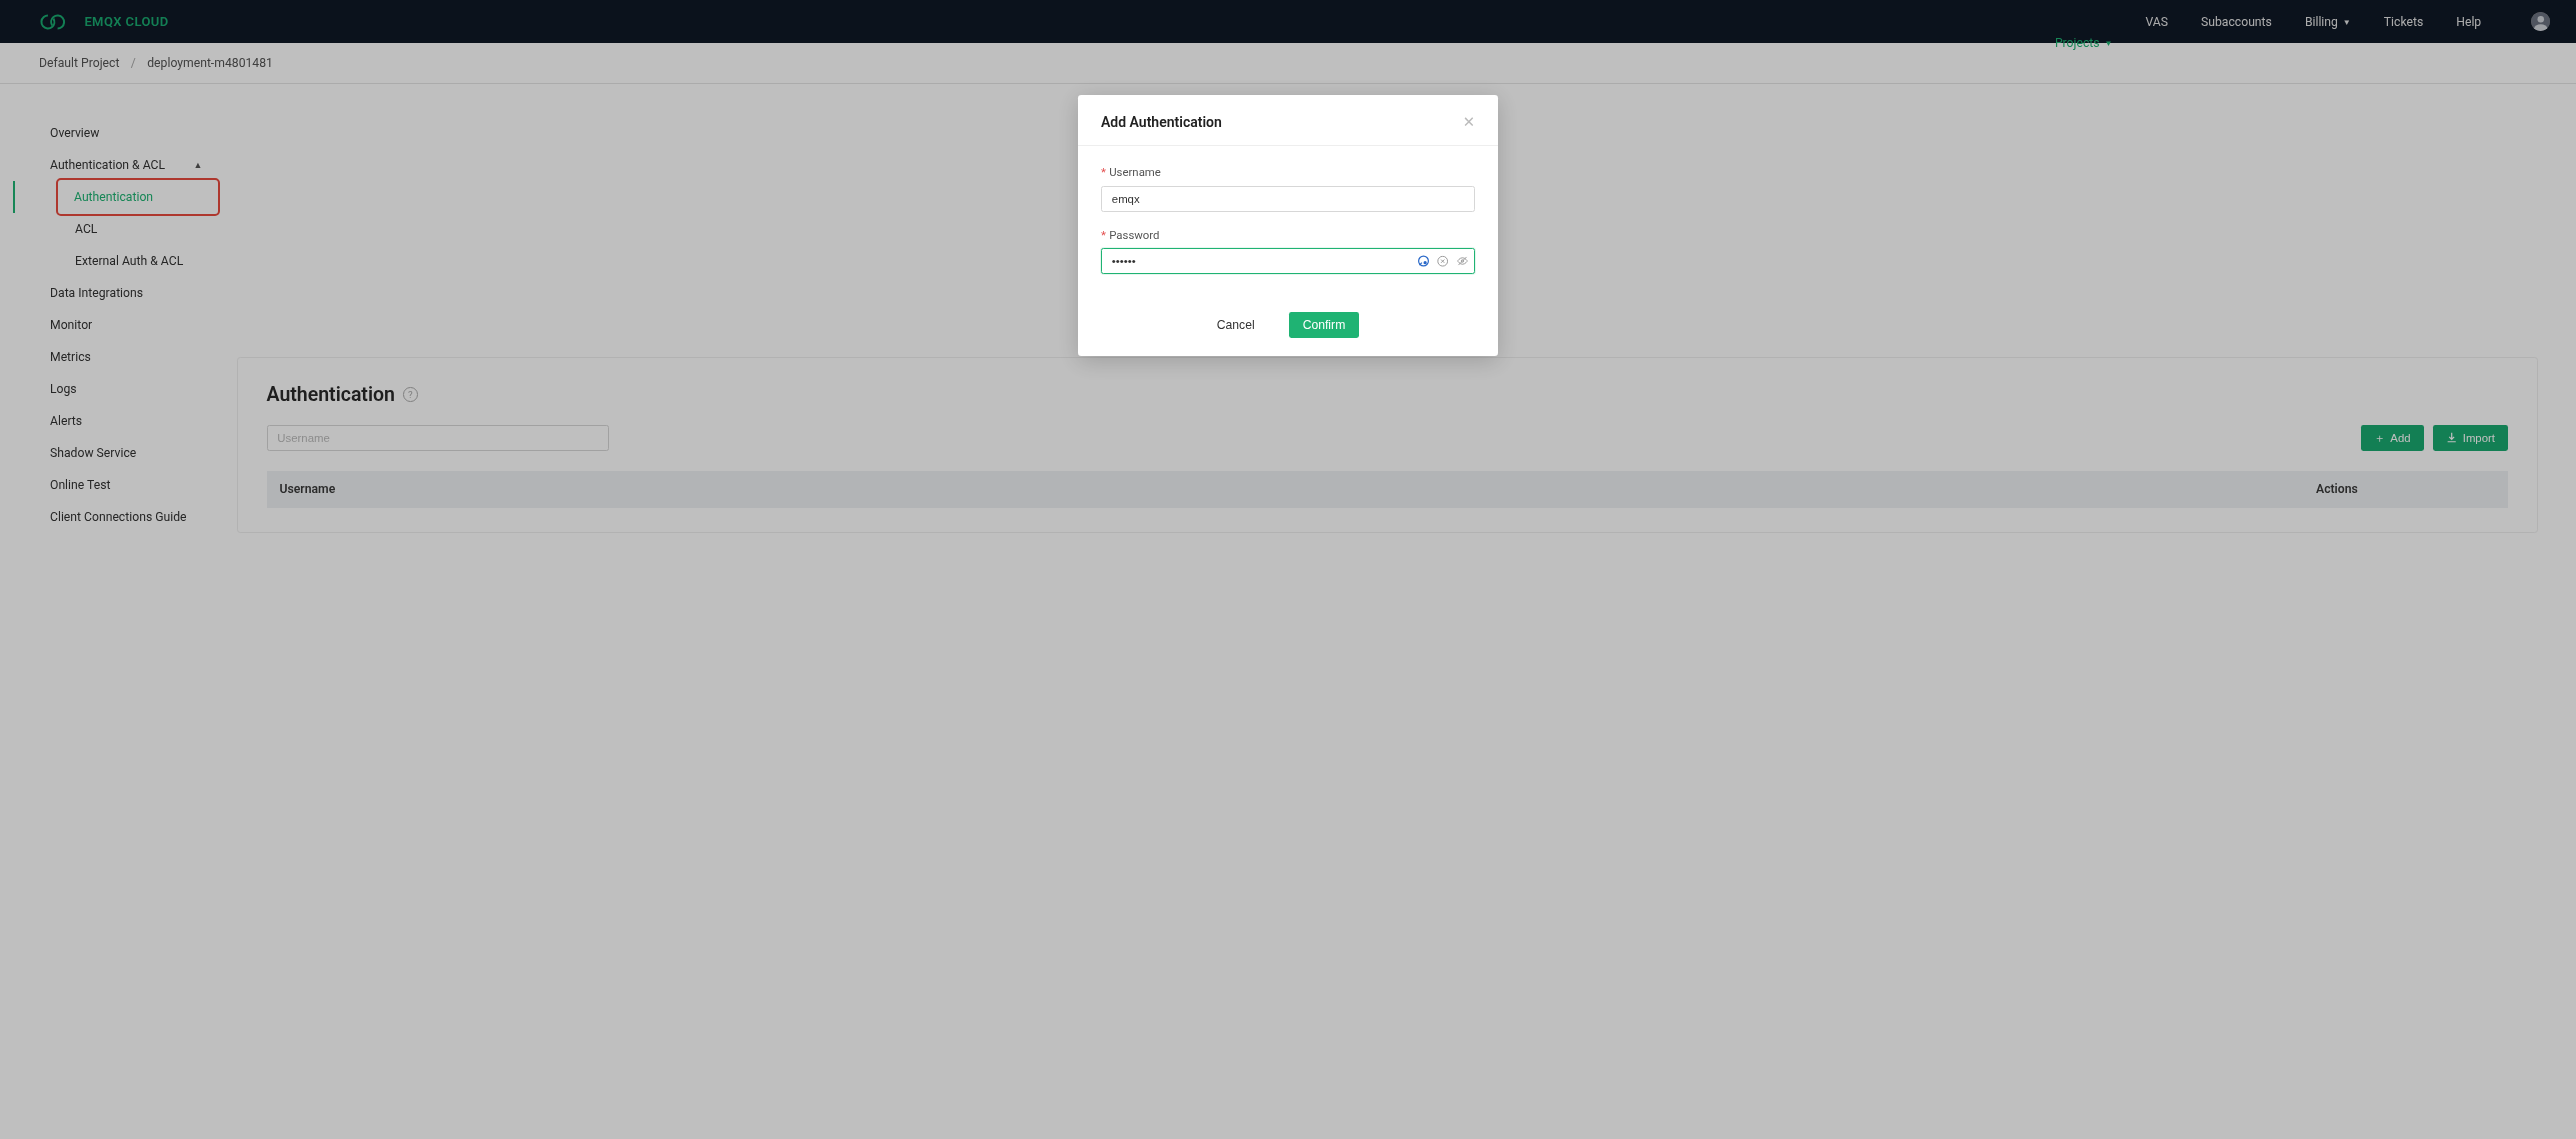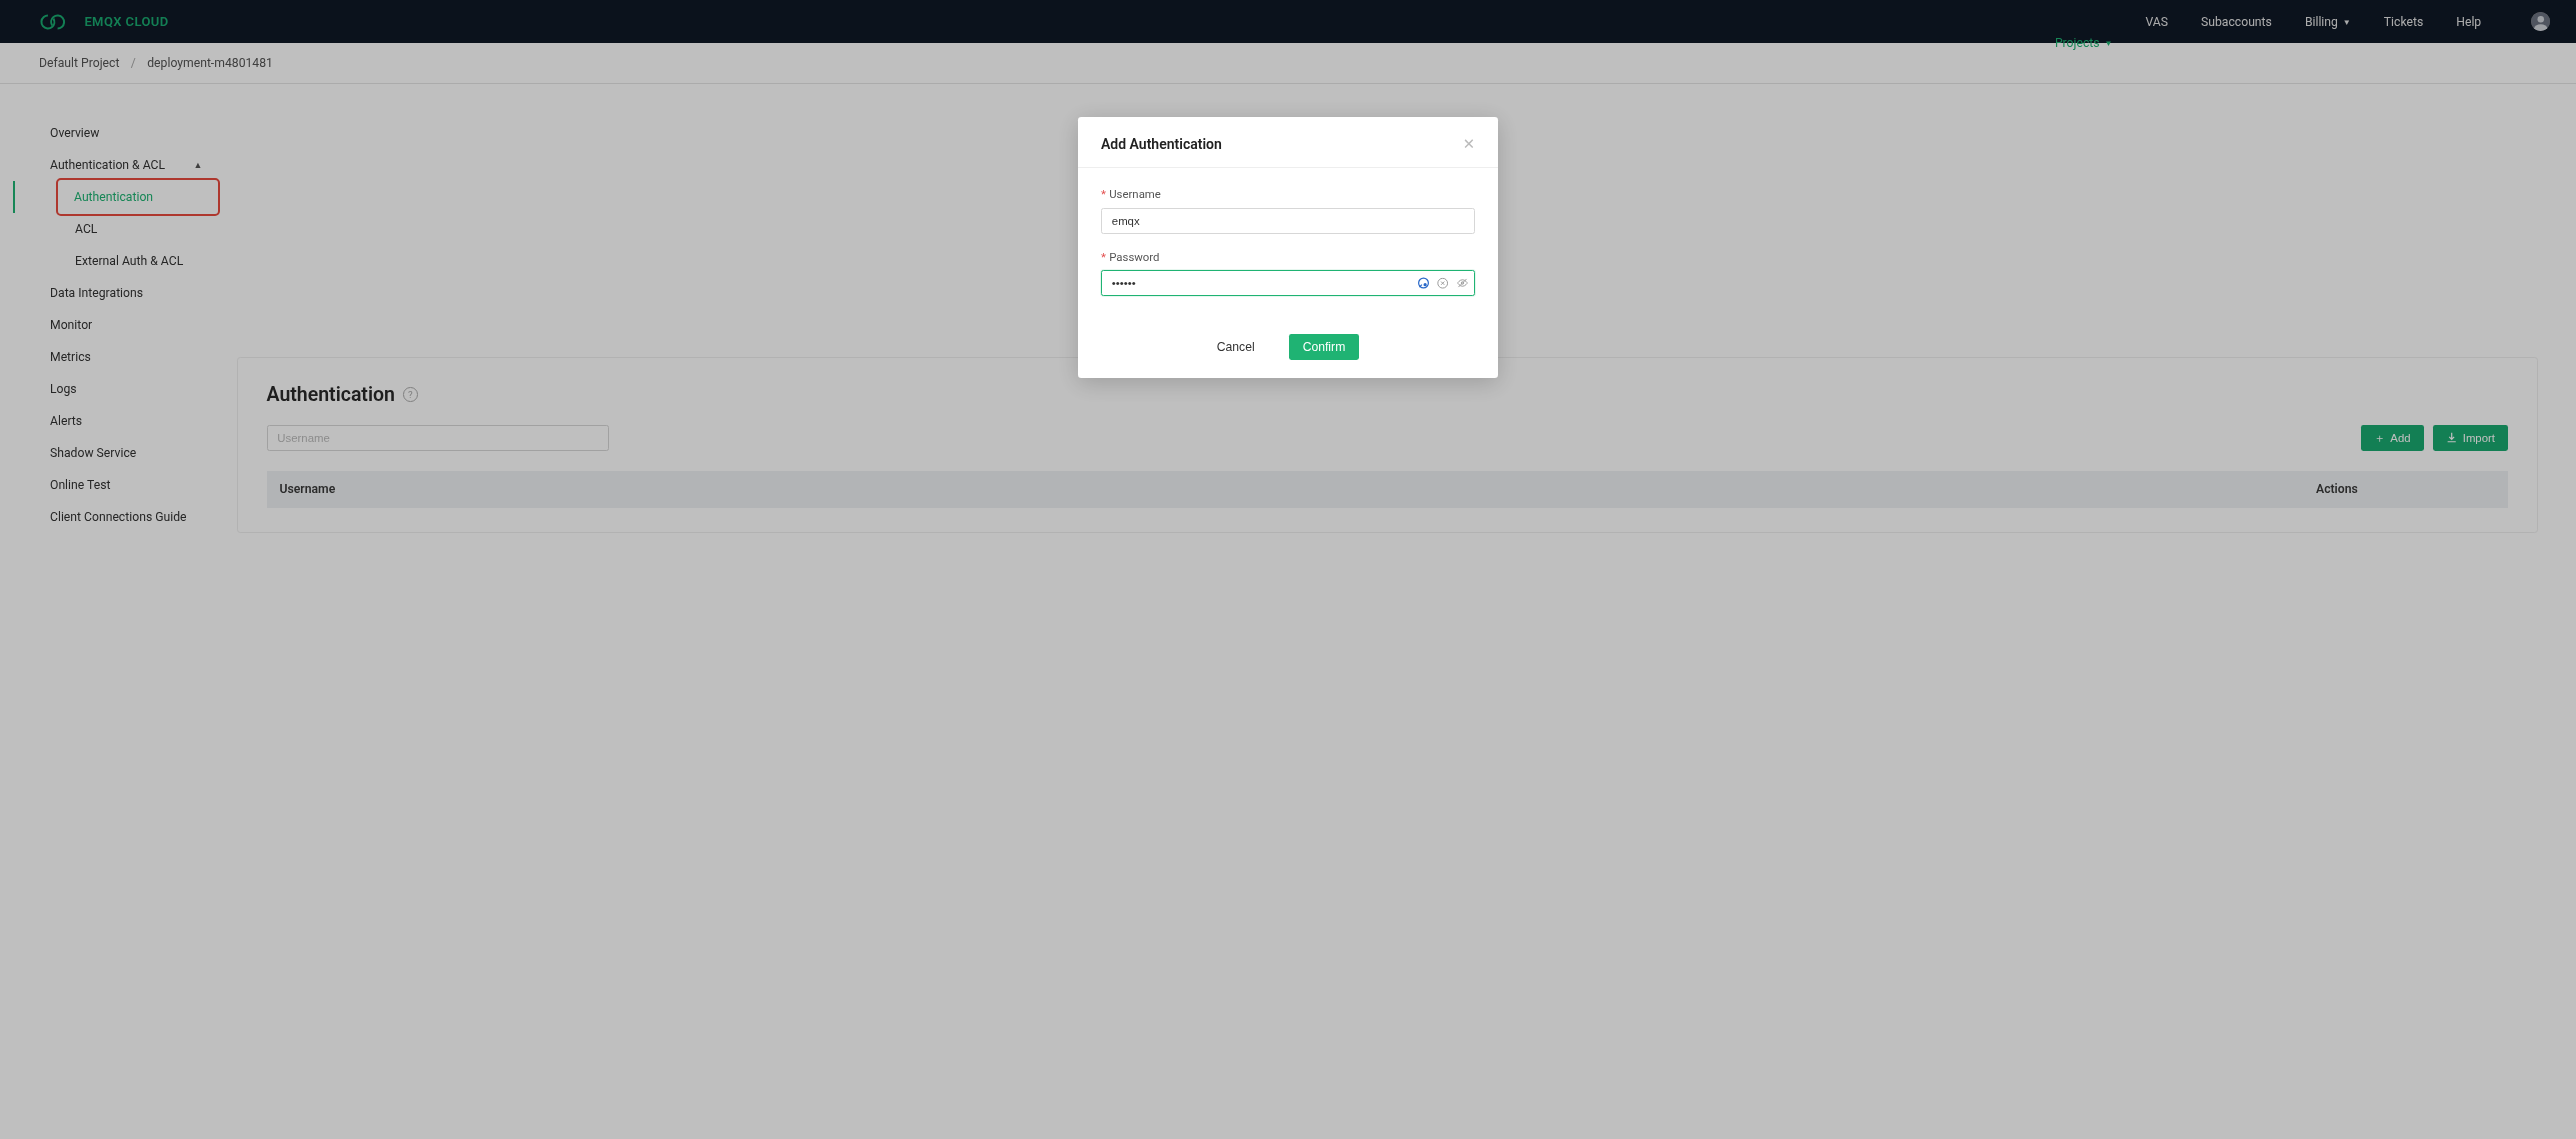--- a/index.html
+++ b/index.html
@@ -43,21 +43,21 @@
     .btn-primary { background: #1aaa70; color: #fff; border: none; height: 26px; padding: 0 13px; border-radius: 2.4px; font-size: 11.4px; display: inline-flex; align-items: center; gap: 4.9px; cursor: pointer; }
 
     .table-header { display: flex; background: #eef1f3; padding: 11.4px 13px; font-weight: 600; color: #3a3a3a; font-size: 12.2px; }
     .table-header .col-username { flex: 1; }
     .table-header .col-actions { width: 179px; text-align: left; }
 
     
     .overlay { position: fixed; inset: 0; background: rgba(0,0,0,0.25); }
 
     
-    .modal { position: fixed; top: 117px; left: 50%; transform: translateX(-50%); width: 420px; background: #fff; border-radius: 3.3px; box-shadow: 0 4.9px 23px rgba(0,0,0,0.18); }
+    .modal { position: fixed; top: 95px; left: 50%; transform: translateX(-50%); width: 420px; background: #fff; border-radius: 3.3px; box-shadow: 0 4.9px 23px rgba(0,0,0,0.18); }
     .modal-header { padding: 18px 23px 14.7px 23px; border-bottom: 0.8px solid #eee; display: flex; align-items: center; justify-content: space-between; }
     .modal-title { font-size: 14px; font-weight: 600; color: #222; }
     .modal-close { color: #bbb; font-size: 14.7px; cursor: pointer; background: none; border: none; }
     .modal-body { padding: 19.5px 23px 6.5px 23px; }
     .form-group { margin-bottom: 16.3px; }
     .form-label { font-size: 11.4px; color: #555; margin-bottom: 6.5px; display: block; }
     .form-label .star { color: #e35050; margin-right: 3.3px; }
     .form-input { width: 100%; height: 26px; border: 0.8px solid #d7d7d7; border-radius: 2.4px; padding: 0 9.8px; font-size: 11.4px; color: #333; }
     .form-input.focused { border-color: #1fb373; outline: none; box-shadow: 0 0 0 0.8px rgba(31,179,115,0.15); }
     .input-wrap { position: relative; }

